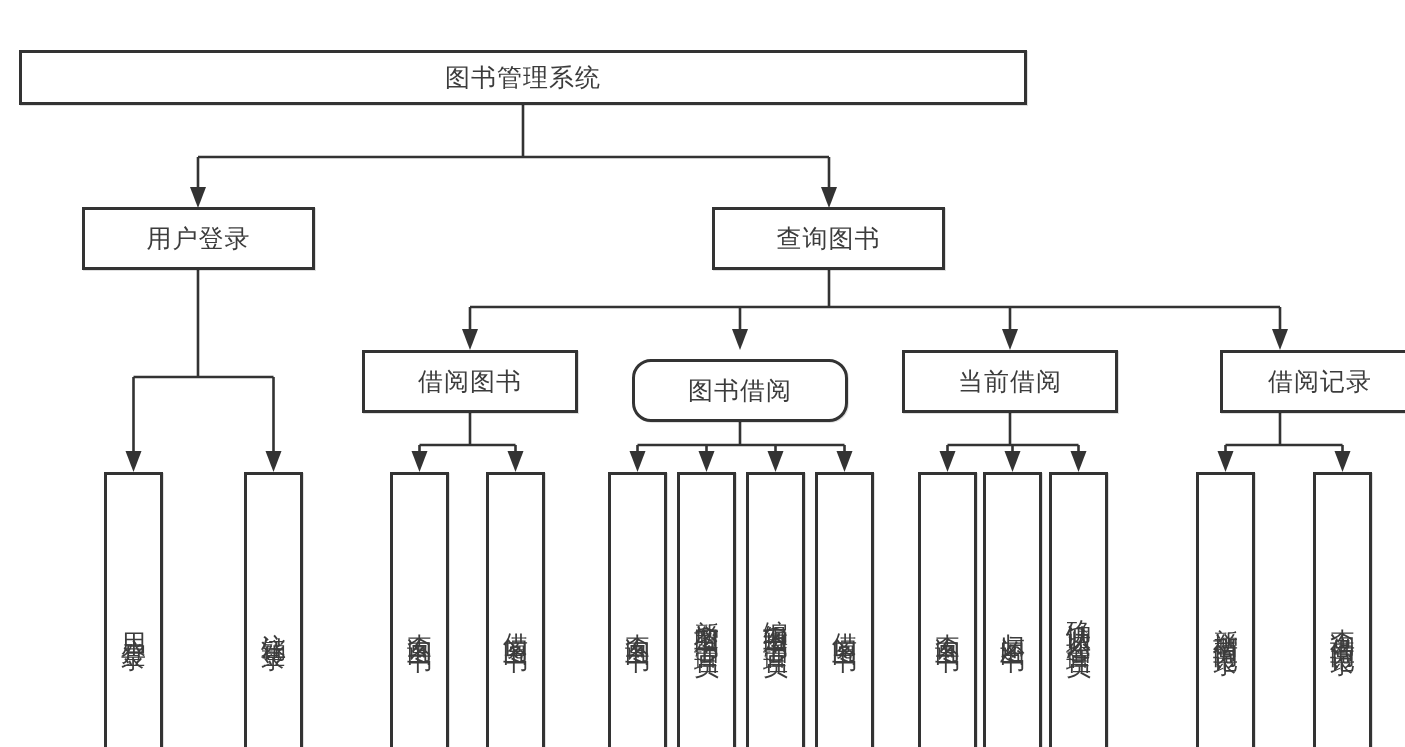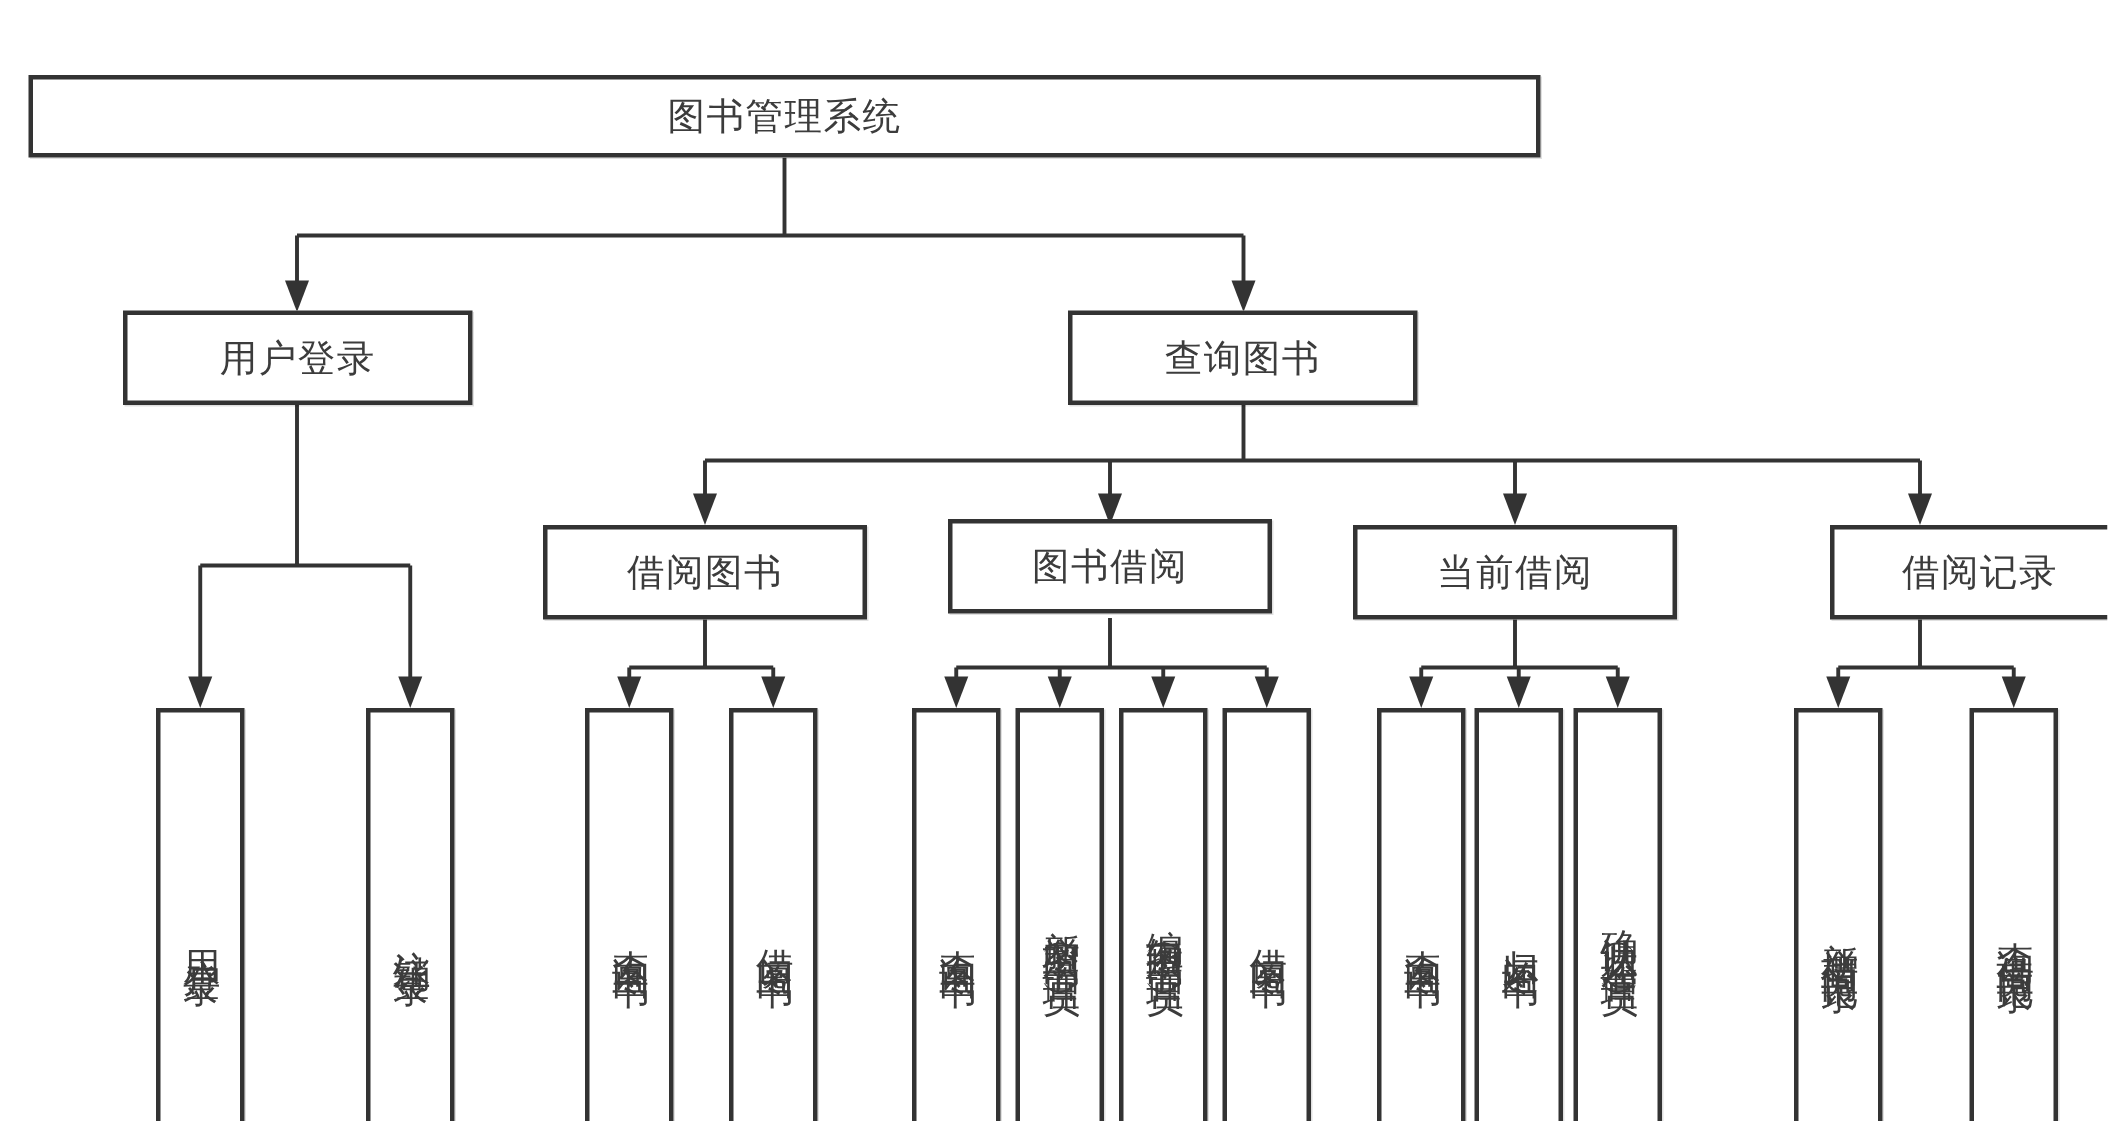--- a/index.html
+++ b/index.html
@@ -107,21 +107,21 @@
       <polygon points="1334.5,414 1350.5,414 1342.5,435"></polygon>
     </g>
   </svg>
 
   <div class="hbox" style="left:19px; top:13px; width:1008px; height:55px;">图书管理系统</div>
 
   <div class="hbox" style="left:82px; top:170px; width:233px; height:63px;">用户登录</div>
   <div class="hbox" style="left:712px; top:170px; width:233px; height:63px;">查询图书</div>
 
   <div class="hbox" style="left:362px; top:313px; width:216px; height:63px;">借阅图书</div>
-  <div class="hbox" style="left:632px; top:309px; width:216px; height:63px;">图书借阅</div>
+  <div class="hbox" style="left:632px; top:322px; width:216px; height:63px;border-radius:19px;">图书借阅</div>
   <div class="hbox" style="left:902px; top:313px; width:216px; height:63px;">当前借阅</div>
   <div class="hbox" style="left:1220px; top:313px; width:200px; height:63px;">借阅记录</div>
 
   <div class="vbox" style="left:104px;">
     <span class="vt">用户登录</span>
   </div>
   <div class="vbox" style="left:244px;">
     <span class="vt">注销登录</span>
   </div>
 

